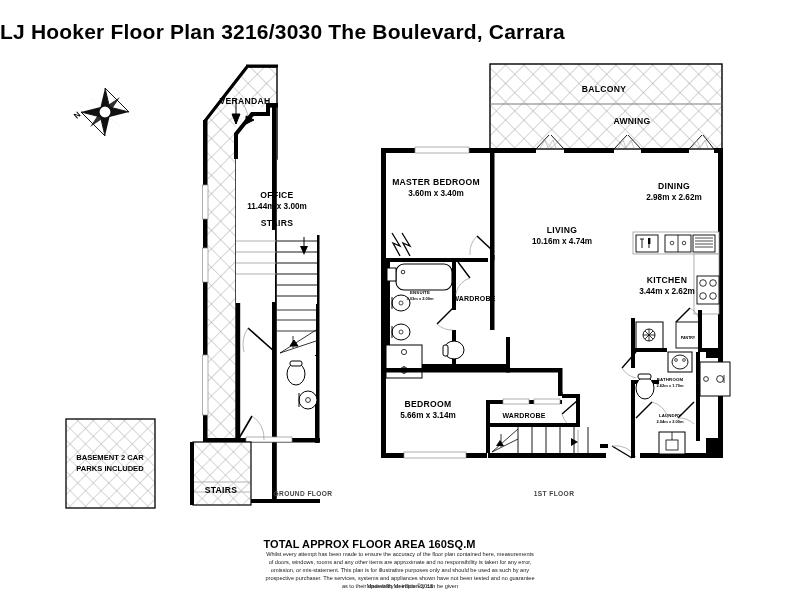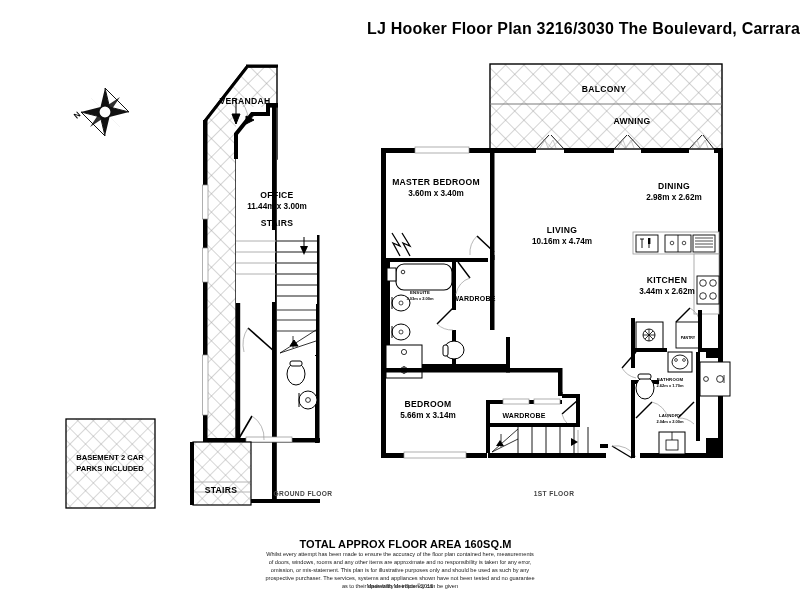--- a/index.html
+++ b/index.html
@@ -2,26 +2,26 @@
 <html><head>
 <meta charset="utf-8">
 <style>
   html,body{margin:0;padding:0;background:#ffffff;}
   body{
     width:800px;height:600px;overflow:hidden;position:relative;
     font-family:"Liberation Sans", sans-serif;color:#000;
   }
   #plan{position:absolute;left:0;top:0;width:800px;height:600px;}
   .ttl{
-    position:absolute;left:0;top:20px;width:800px;text-align:right;
-    font-size:16px;font-weight:bold;letter-spacing:.2px;
+    position:absolute;left:0;top:20px;width:800px;text-align:left;
+    font-size:21px;font-weight:bold;letter-spacing:.2px;
   }
   .foot-title{
     position:absolute;left:0;top:538px;width:739px;text-align:center;
-    font-size:11px;font-weight:bold;letter-spacing:.1px;padding-left:36px;
+    font-size:11px;font-weight:bold;letter-spacing:.1px;
   }
   .foot-body{
     position:absolute;left:150px;top:551px;width:500px;text-align:center;
     font-size:5.6px;line-height:1.42;color:#1a1a1a;
   }
   .foot-made{
     position:absolute;left:0;top:583px;width:800px;text-align:center;
     font-size:5.6px;color:#1a1a1a;
   }
   svg text{font-family:"Liberation Sans", sans-serif;fill:#000;}

